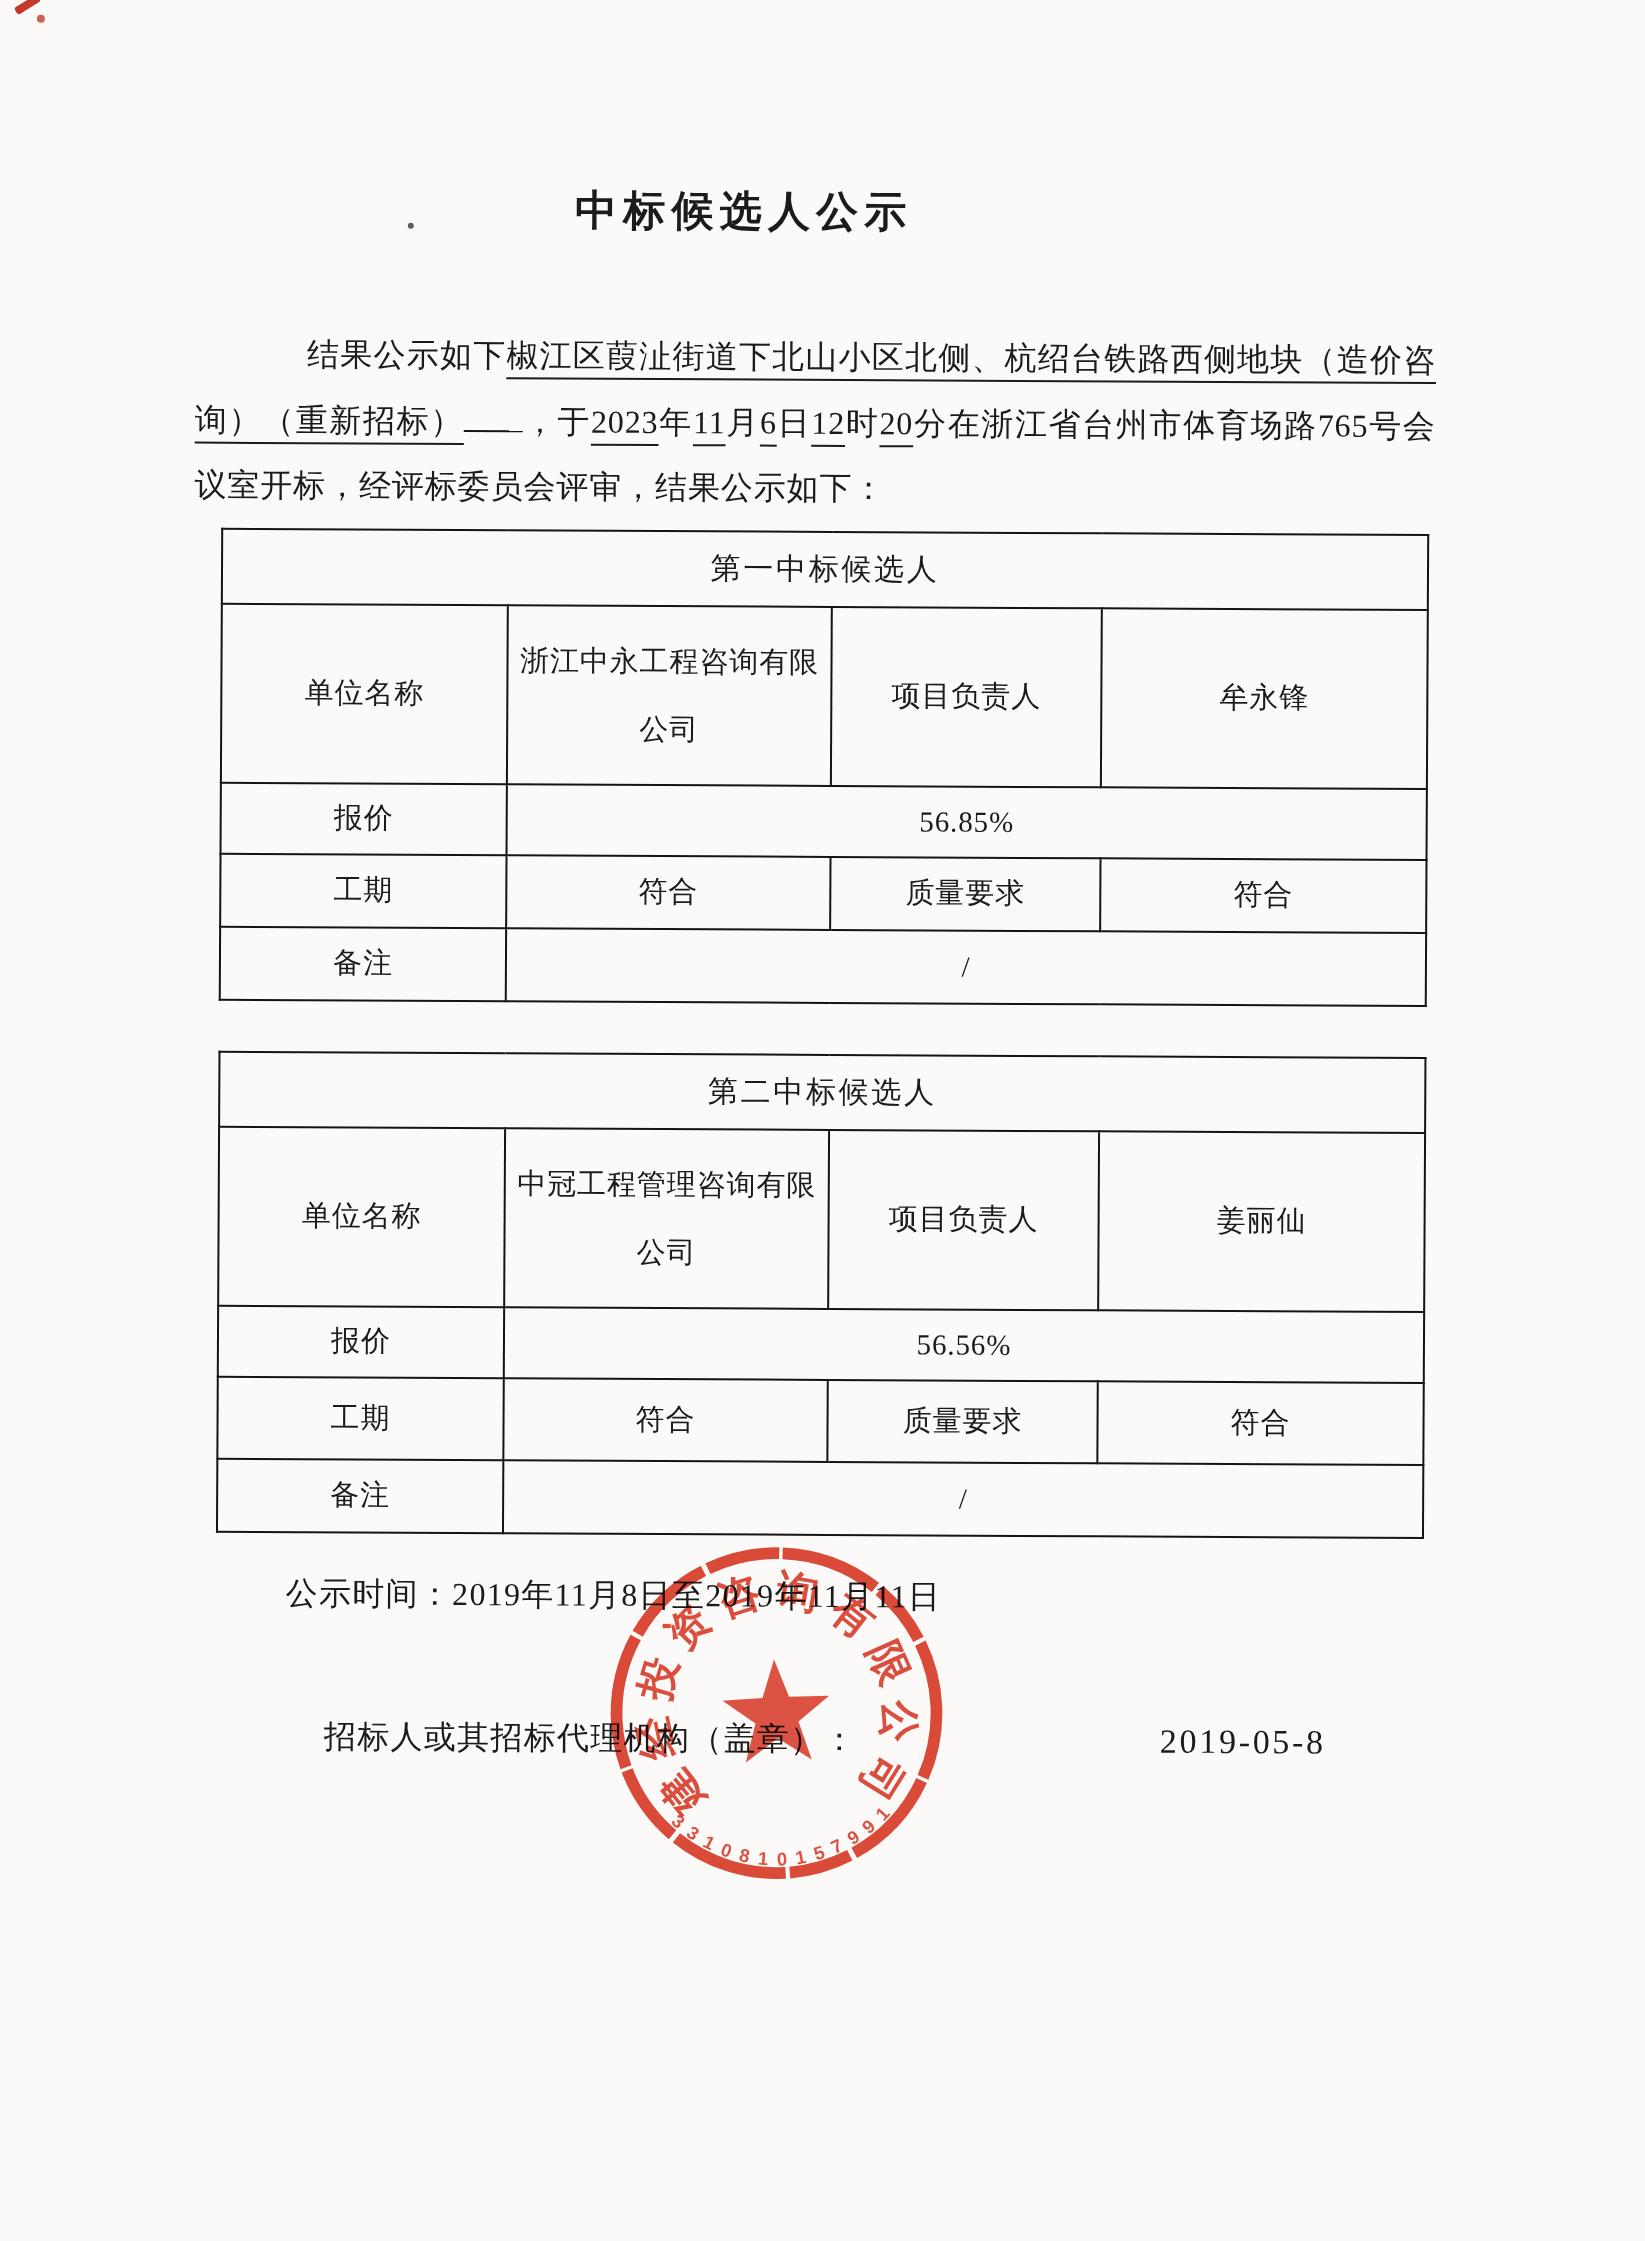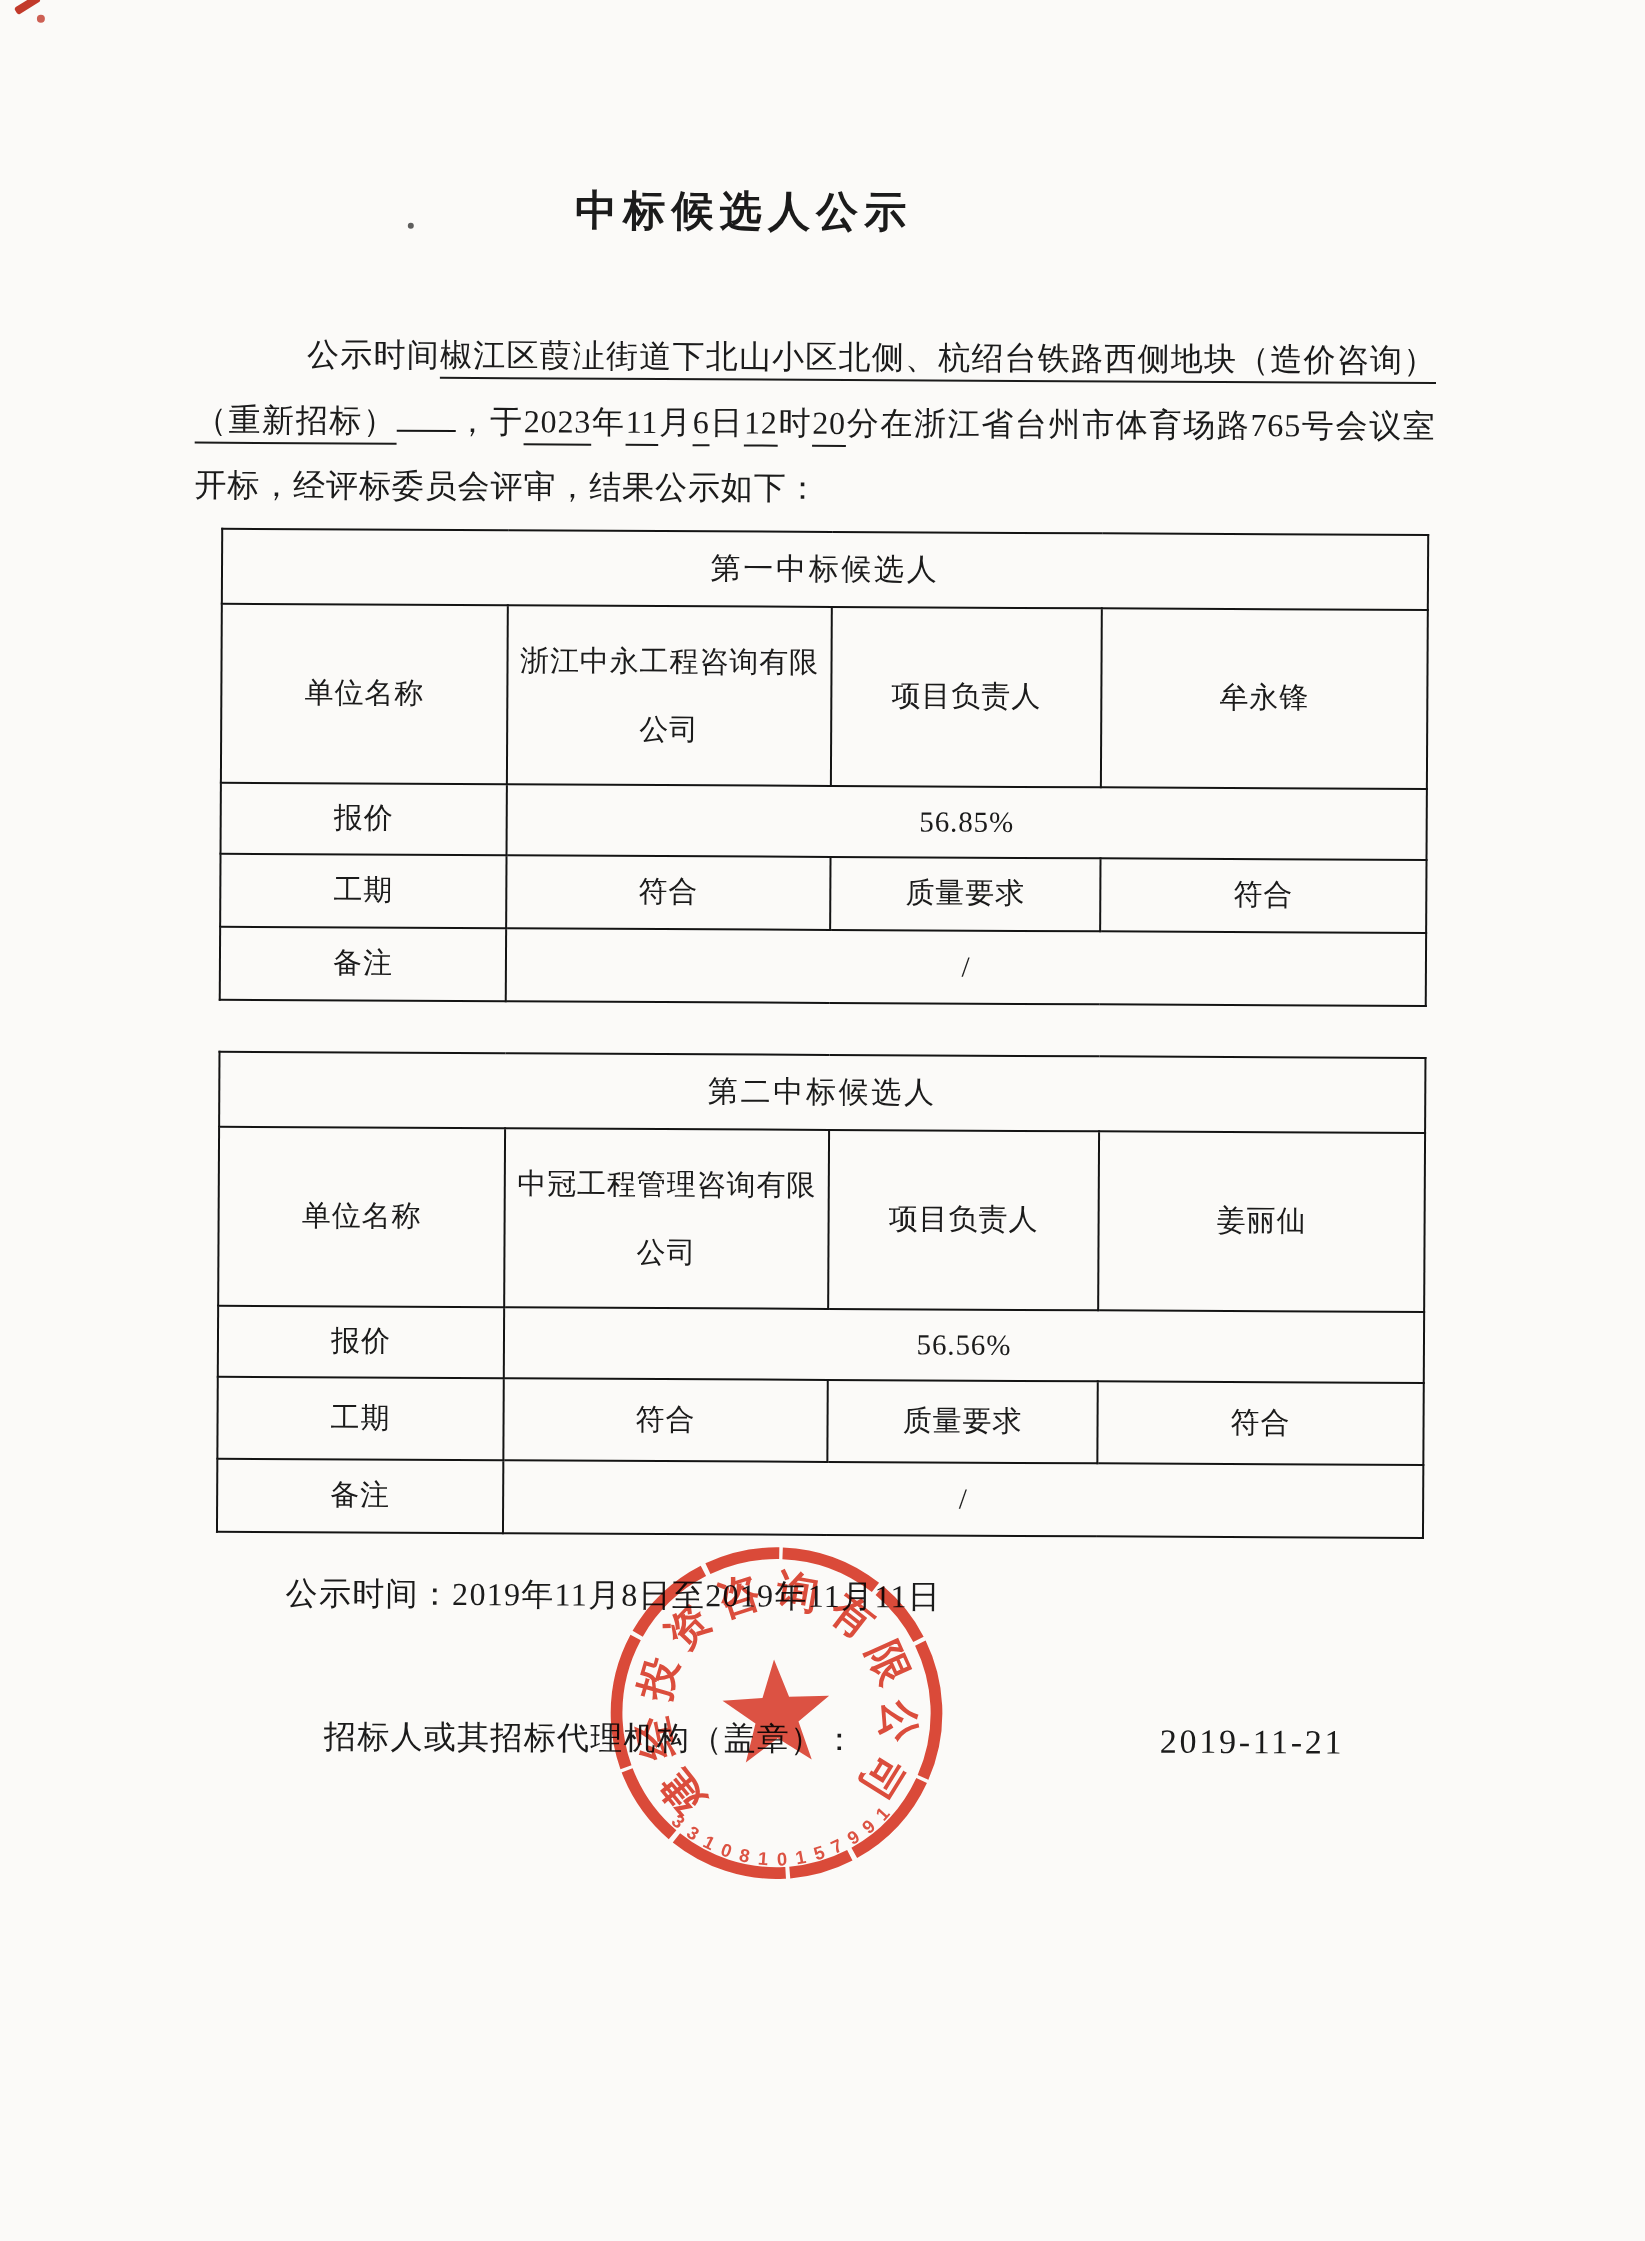--- a/index.html
+++ b/index.html
@@ -107,21 +107,21 @@
 
 <div class="sheet">
 
   <div class="speck s1"></div>
   <div class="speck s2"></div>
   <div class="dot"></div>
 
   <div class="doc-title">中标候选人公示</div>
 
   <div class="intro">
-    <span>公示时间</span><span class="u">椒江区葭沚街道下北山小区北侧、杭绍台铁路西侧地块（造价咨询）（重新招标）</span><span class="u-blank"></span><span>，于</span><span class="u">2023</span><span>年</span><span class="u">11</span><span>月</span><span class="u">6</span><span>日</span><span class="u">12</span><span>时</span><span class="u">20</span><span>分在浙江省台州市体育场路765号会议室开标，经评标委员会评审，结果公示如下：</span>
+    <span>结果公示如下</span><span class="u">椒江区葭沚街道下北山小区北侧、杭绍台铁路西侧地块（造价咨询）（重新招标）</span><span class="u-blank"></span><span>，于</span><span class="u">2023</span><span>年</span><span class="u">11</span><span>月</span><span class="u">6</span><span>日</span><span class="u">12</span><span>时</span><span class="u">20</span><span>分在浙江省台州市体育场路765号会议室开标，经评标委员会评审，结果公示如下：</span>
   </div>
 
   <table class="candidate first">
     <colgroup>
         <col style="width:286px">
         <col style="width:324px">
         <col style="width:270px">
         <col style="width:326px">
       </colgroup>
     <tbody>
@@ -182,21 +182,21 @@
       <td>备注</td>
       <td colspan="3" class="cell-remark-value">/</td>
     </tr>
   </tbody>
     </table>
 
   <div class="publicity">公示时间：2019年11月8日至2019年11月11日</div>
 
   <div class="signature-row">
     <span>招标人或其招标代理机构（盖章）：</span>
-    <span class="sign-date">2019-11-21</span>
+    <span class="sign-date">2019-05-8</span>
   </div>
 
   <svg class="stamp" viewBox="0 0 400 400" xmlns="http://www.w3.org/2000/svg">
     <defs>
       <path id="seal-arc-company" d="M 113 296.6 A 130 130 0 1 1 287 296.6" fill="none"></path>
       <path id="seal-arc-number" d="M 60.6 317 A 182 182 0 0 0 339.4 317" fill="none"></path>
     </defs>
     <circle cx="200" cy="200" r="191" fill="none" stroke="#d5311f" stroke-width="14" opacity="0.95" stroke-dasharray="88 4 120 6 75 5 140 6 95 4 160 5 110 6"></circle>
     <polygon points="200,136 215.9,181.2 263.7,182.3 225.7,211.3 239.4,257.2 200,230 160.6,257.2 174.3,211.3 136.3,182.3 184.1,181.2" fill="#d5311f" opacity="0.9"></polygon>
     <text font-size="50" fill="#d5311f" opacity="0.93" font-family="'Liberation Sans','DejaVu Sans',sans-serif" font-weight="700">

